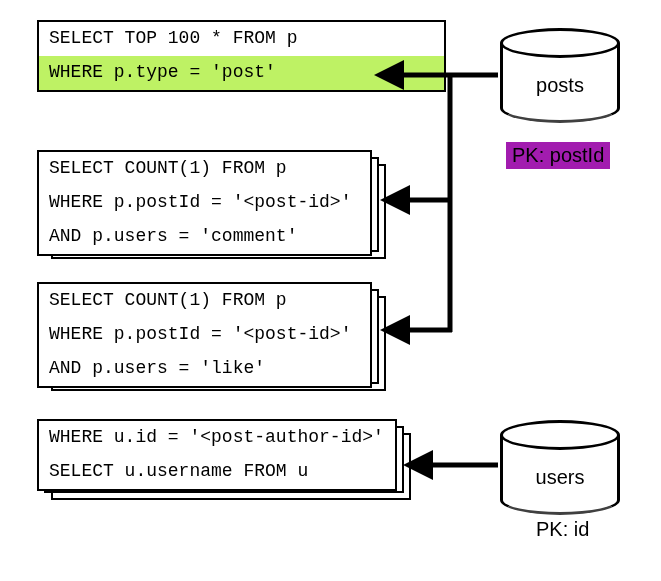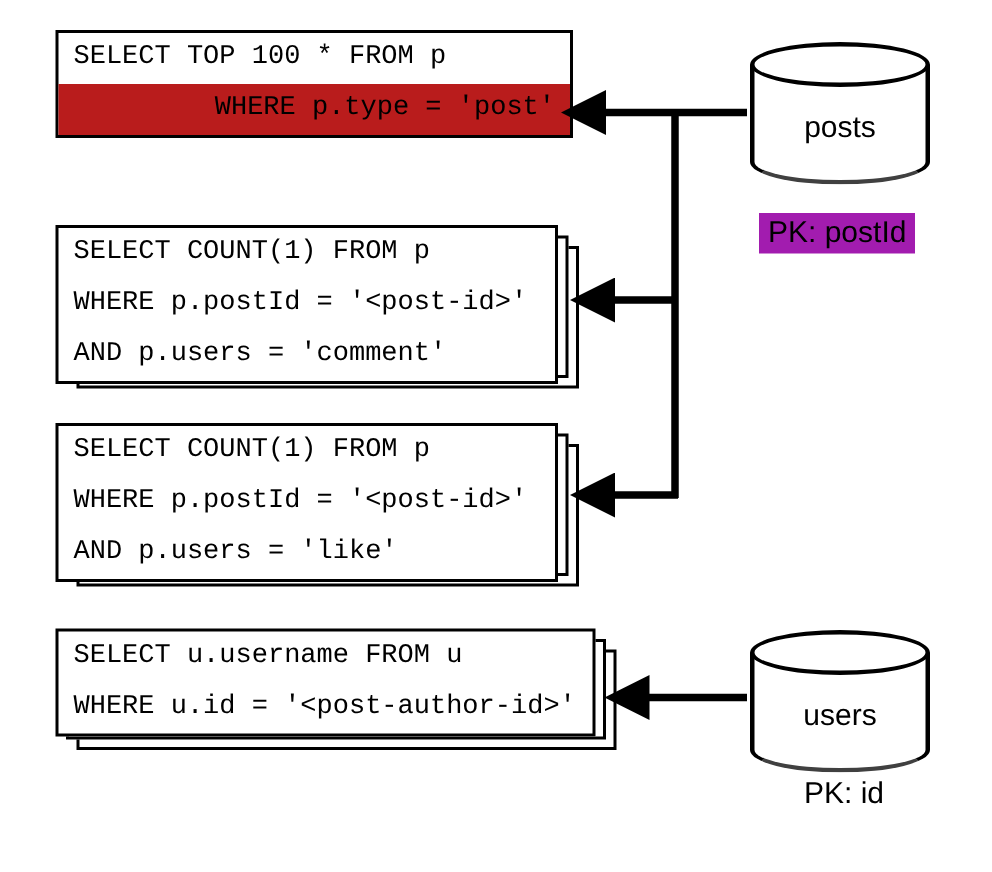--- a/index.html
+++ b/index.html
@@ -16,21 +16,21 @@
     position: absolute;
     border: 2.5px solid #000;
     background: #fff;
     font-size: 18px;
     line-height: 1.55;
   }
   .query-line {
     padding: 3px 10px;
     white-space: pre;
   }
-  .hl { background: #b91c1c; text-align: right; }
+  .hl { background: #bef264; }
   .stack-shadow1 {
     position: absolute;
     border: 2.5px solid #000;
     background: #fff;
   }
   .stack-shadow2 {
     position: absolute;
     border: 2.5px solid #000;
     background: #fff;
   }
@@ -75,21 +75,21 @@
   svg.arrows {
     position: absolute;
     top: 0; left: 0;
     width: 661px; height: 581px;
     pointer-events: none;
   }
 </style>
 </head>
 <body>
 
-<div class="query-box" style="left:37px; top:20px; width:345px;">
+<div class="query-box" style="left:37px; top:20px; width:409px;">
   <div class="query-line">SELECT TOP 100 * FROM p</div>
   <div class="query-line hl">WHERE p.type = 'post'</div>
 </div>
 
 <div class="stack-shadow2" style="left:51px; top:164px; width:335px; height:95px;"></div>
 <div class="stack-shadow1" style="left:44px; top:157px; width:335px; height:95px;"></div>
 <div class="query-box" style="left:37px; top:150px; width:335px;">
   <div class="query-line">SELECT COUNT(1) FROM p</div>
   <div class="query-line">WHERE p.postId = '&lt;post-id&gt;'</div>
   <div class="query-line">AND p.users = 'comment'</div>
@@ -99,22 +99,22 @@
 <div class="stack-shadow1" style="left:44px; top:289px; width:335px; height:95px;"></div>
 <div class="query-box" style="left:37px; top:282px; width:335px;">
   <div class="query-line">SELECT COUNT(1) FROM p</div>
   <div class="query-line">WHERE p.postId = '&lt;post-id&gt;'</div>
   <div class="query-line">AND p.users = 'like'</div>
 </div>
 
 <div class="stack-shadow2" style="left:51px; top:433px; width:360px; height:67px;"></div>
 <div class="stack-shadow1" style="left:44px; top:426px; width:360px; height:67px;"></div>
 <div class="query-box" style="left:37px; top:419px; width:360px;">
+  <div class="query-line">WHERE u.id = '&lt;post-author-id&gt;'</div>
   <div class="query-line">SELECT u.username FROM u</div>
-  <div class="query-line">WHERE u.id = '&lt;post-author-id&gt;'</div>
 </div>
 
 <div class="db-cyl" style="left:500px; top:28px;">
   <div class="db-top"></div>
   <div class="db-body">
     <span>posts</span>
   </div>
 </div>
 <div class="pk-label pk-hl" style="left:506px; top:142px;">PK: postId</div>
 

